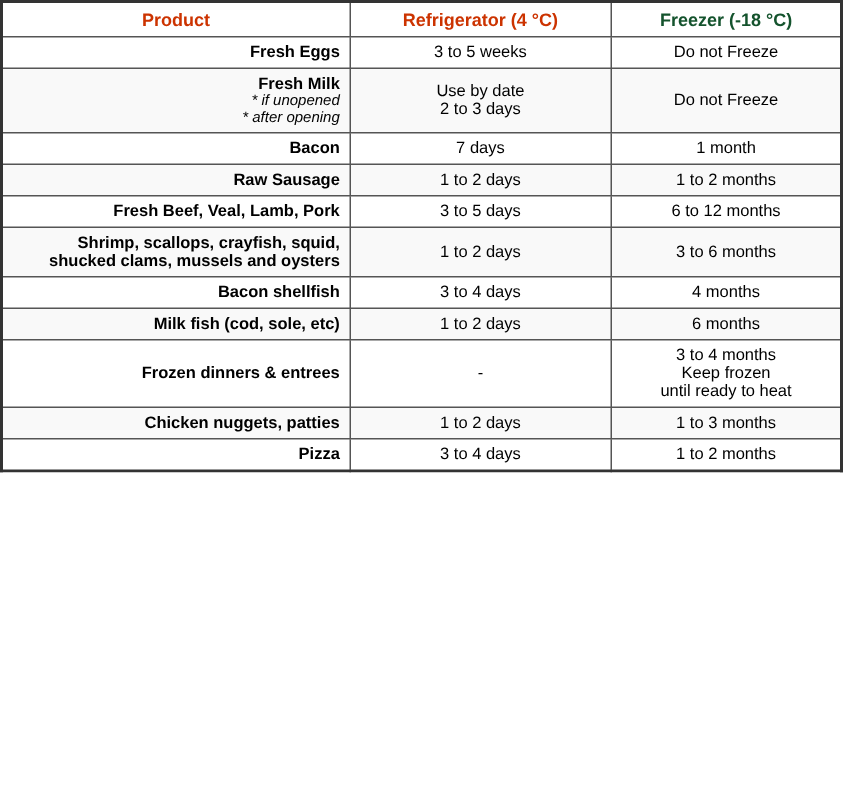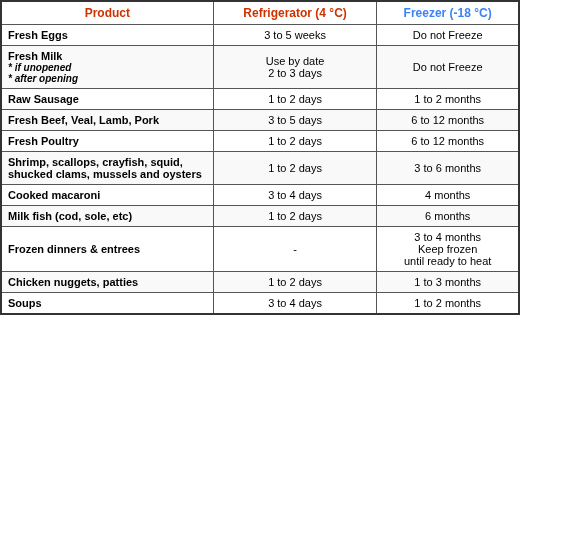--- a/index.html
+++ b/index.html
@@ -3,21 +3,21 @@
   <meta charset="utf-8">
   <style>
     * { margin: 0; padding: 0; box-sizing: border-box; }
     body {
       font-family: Arial, sans-serif;
       font-size: 11px;
       background: #fff;
       width: 562px;
     }
     table {
-      width: 520px;
+      width: 562px;
       border-collapse: collapse;
       border: 2px solid #333;
     }
     th, td {
       border: 1px solid #555;
       padding: 4px 6px;
       vertical-align: middle;
       text-align: center;
     }
     th {
@@ -28,33 +28,33 @@
     th.col-product {
       color: #cc3300;
       width: 233px;
       text-align: center;
     }
     th.col-fridge {
       color: #cc3300;
       width: 175px;
     }
     th.col-freezer {
-      color: #3b82f6;
+      color: #14532d;
       width: 154px;
     }
     td {
       font-size: 11px;
       color: #000;
     }
     td.product-cell {
-      text-align: left;
+      text-align: right;
       font-weight: bold;
     }
     td.product-cell .sub {
-      font-weight: bold;
+      font-weight: normal;
       font-size: 10px;
       font-style: italic;
     }
     tr:nth-child(even) {
       background: #f9f9f9;
     }
     tr:nth-child(odd) {
       background: #fff;
     }
   </style>
@@ -74,58 +74,58 @@
         <td class="product-cell">Fresh Eggs</td>
         <td>3 to 5 weeks</td>
         <td>Do not Freeze</td>
       </tr>
       <tr>
         <td class="product-cell">Fresh Milk<div class="sub">* if unopened<br>* after opening</div></td>
         <td>Use by date<br>2 to 3 days</td>
         <td>Do not Freeze</td>
       </tr>
       <tr>
+        <td class="product-cell">Bacon</td>
+        <td>7 days</td>
+        <td>1 month</td>
+      </tr>
+      <tr>
         <td class="product-cell">Raw Sausage</td>
         <td>1 to 2 days</td>
         <td>1 to 2 months</td>
       </tr>
       <tr>
         <td class="product-cell">Fresh Beef, Veal, Lamb, Pork</td>
         <td>3 to 5 days</td>
         <td>6 to 12 months</td>
       </tr>
       <tr>
-        <td class="product-cell">Fresh Poultry</td>
-        <td>1 to 2 days</td>
-        <td>6 to 12 months</td>
-      </tr>
-      <tr>
         <td class="product-cell">Shrimp, scallops, crayfish, squid, shucked clams, mussels and oysters</td>
         <td>1 to 2 days</td>
         <td>3 to 6 months</td>
       </tr>
       <tr>
-        <td class="product-cell">Cooked macaroni</td>
+        <td class="product-cell">Bacon shellfish</td>
         <td>3 to 4 days</td>
         <td>4 months</td>
       </tr>
       <tr>
         <td class="product-cell">Milk fish (cod, sole, etc)</td>
         <td>1 to 2 days</td>
         <td>6 months</td>
       </tr>
       <tr>
         <td class="product-cell">Frozen dinners &amp; entrees</td>
         <td>-</td>
         <td>3 to 4 months<div class="keep-note">Keep frozen<br>until ready to heat</div></td>
       </tr>
       <tr>
         <td class="product-cell">Chicken nuggets, patties</td>
         <td>1 to 2 days</td>
         <td>1 to 3 months</td>
       </tr>
       <tr>
-        <td class="product-cell">Soups</td>
+        <td class="product-cell">Pizza</td>
         <td>3 to 4 days</td>
         <td>1 to 2 months</td>
       </tr>
     </tbody>
 </table>
 
 </body></html>

